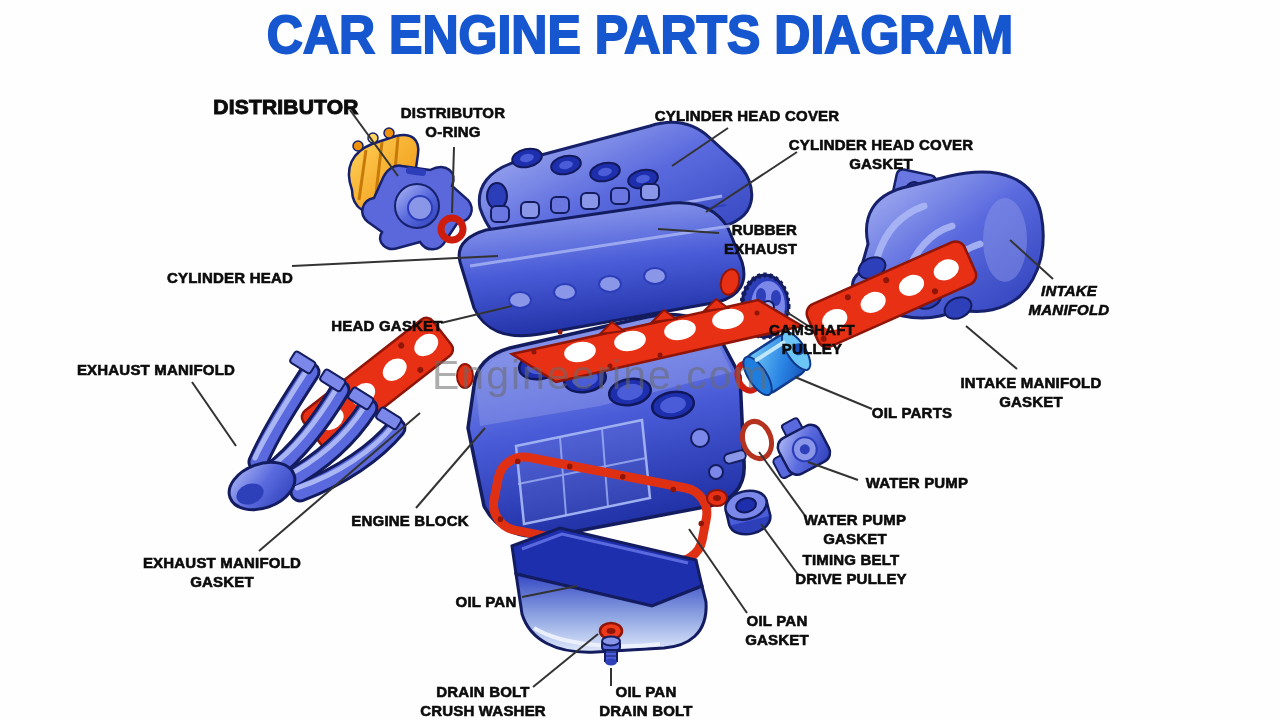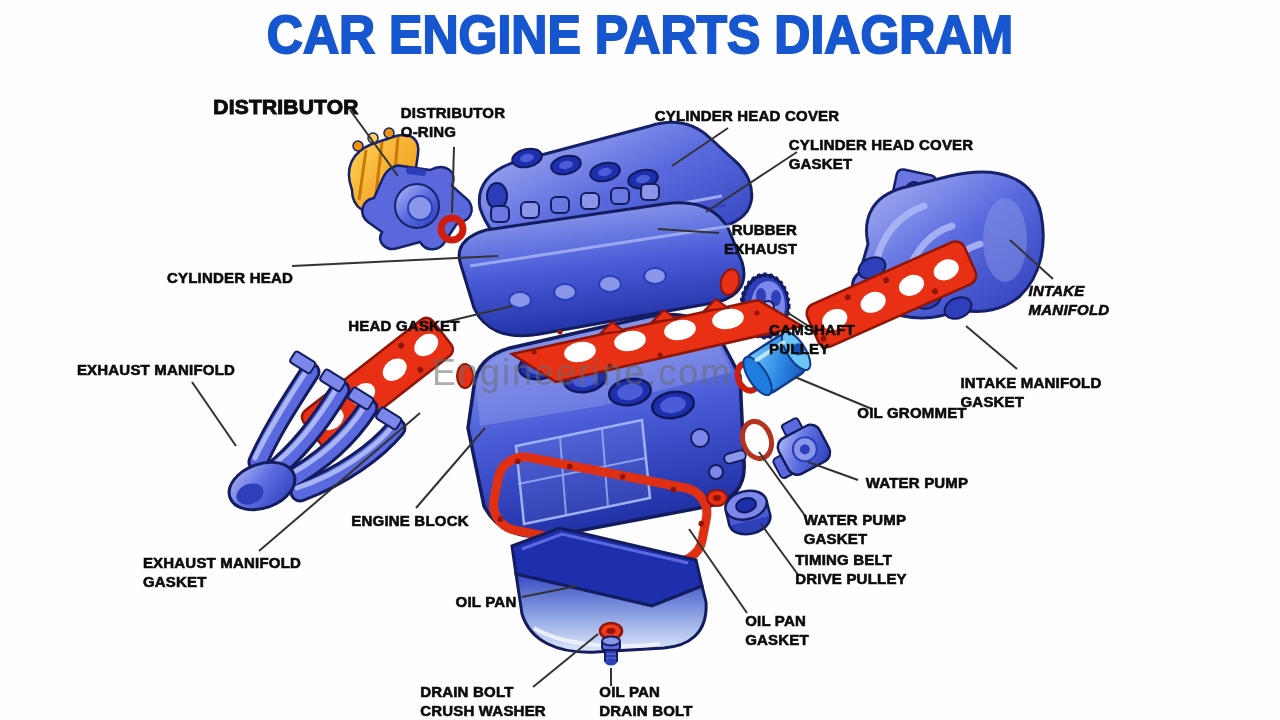--- a/index.html
+++ b/index.html
@@ -9,26 +9,26 @@
   }
   .title{
     position:absolute;top:6px;left:0;width:100%;margin:0;text-align:center;
     font-size:50px;font-weight:700;color:#1657d0;letter-spacing:0;
     -webkit-text-stroke:1.8px #1657d0;transform:scaleY(1.06);
     font-family:"Liberation Sans",sans-serif;z-index:3;
   }
   svg.art{position:absolute;left:0;top:0;z-index:1;}
   .watermark{
     position:absolute;left:432px;top:352px;z-index:2;white-space:nowrap;
-    font-size:36px;letter-spacing:2px;color:rgba(105,105,105,.55);
+    font-size:41px;letter-spacing:2px;color:rgba(105,105,105,.55);
     font-family:"Liberation Sans",sans-serif;
   }
   .lbl{
     position:absolute;z-index:3;transform:translate(-50%,-50%);
-    text-align:left;color:#0c0c0c;font-weight:700;font-size:15px;
+    text-align:center;color:#0c0c0c;font-weight:700;font-size:15px;
     line-height:1.28;letter-spacing:.2px;white-space:nowrap;
     -webkit-text-stroke:.6px #0c0c0c;
   }
   .lbl.big{font-size:21px;-webkit-text-stroke:1px #0c0c0c;}
   .lbl.left{transform:translate(0,-50%);text-align:right;}
 </style>
 </head>
 <body>
 
 <h1 class="title">CAR ENGINE PARTS DIAGRAM</h1>
@@ -352,23 +352,23 @@
 </div>
 <div class="lbl" style="left:812px;top:339px;">
   <span>CAMSHAFT</span><br>
   <span>PULLEY</span>
 </div>
 <div class="lbl" style="left:1031px;top:392px;">
   <span>INTAKE MANIFOLD</span><br>
   <span>GASKET</span>
 </div>
 <div class="lbl" style="left:912px;top:413px;">
-  <span>OIL GROMMET</span>
-</div>
-<div class="lbl" style="left:387px;top:326px;margin-left:17px;">
+  <span>OIL PARTS</span>
+</div>
+<div class="lbl" style="left:387px;top:326px;">
   <span>HEAD GASKET</span>
 </div>
 <div class="lbl" style="left:156px;top:370px;">
   <span>EXHAUST MANIFOLD</span>
 </div>
 <div class="lbl" style="left:410px;top:521px;">
   <span>ENGINE BLOCK</span>
 </div>
 <div class="lbl" style="left:222px;top:572px;">
   <span>EXHAUST MANIFOLD</span><br>

